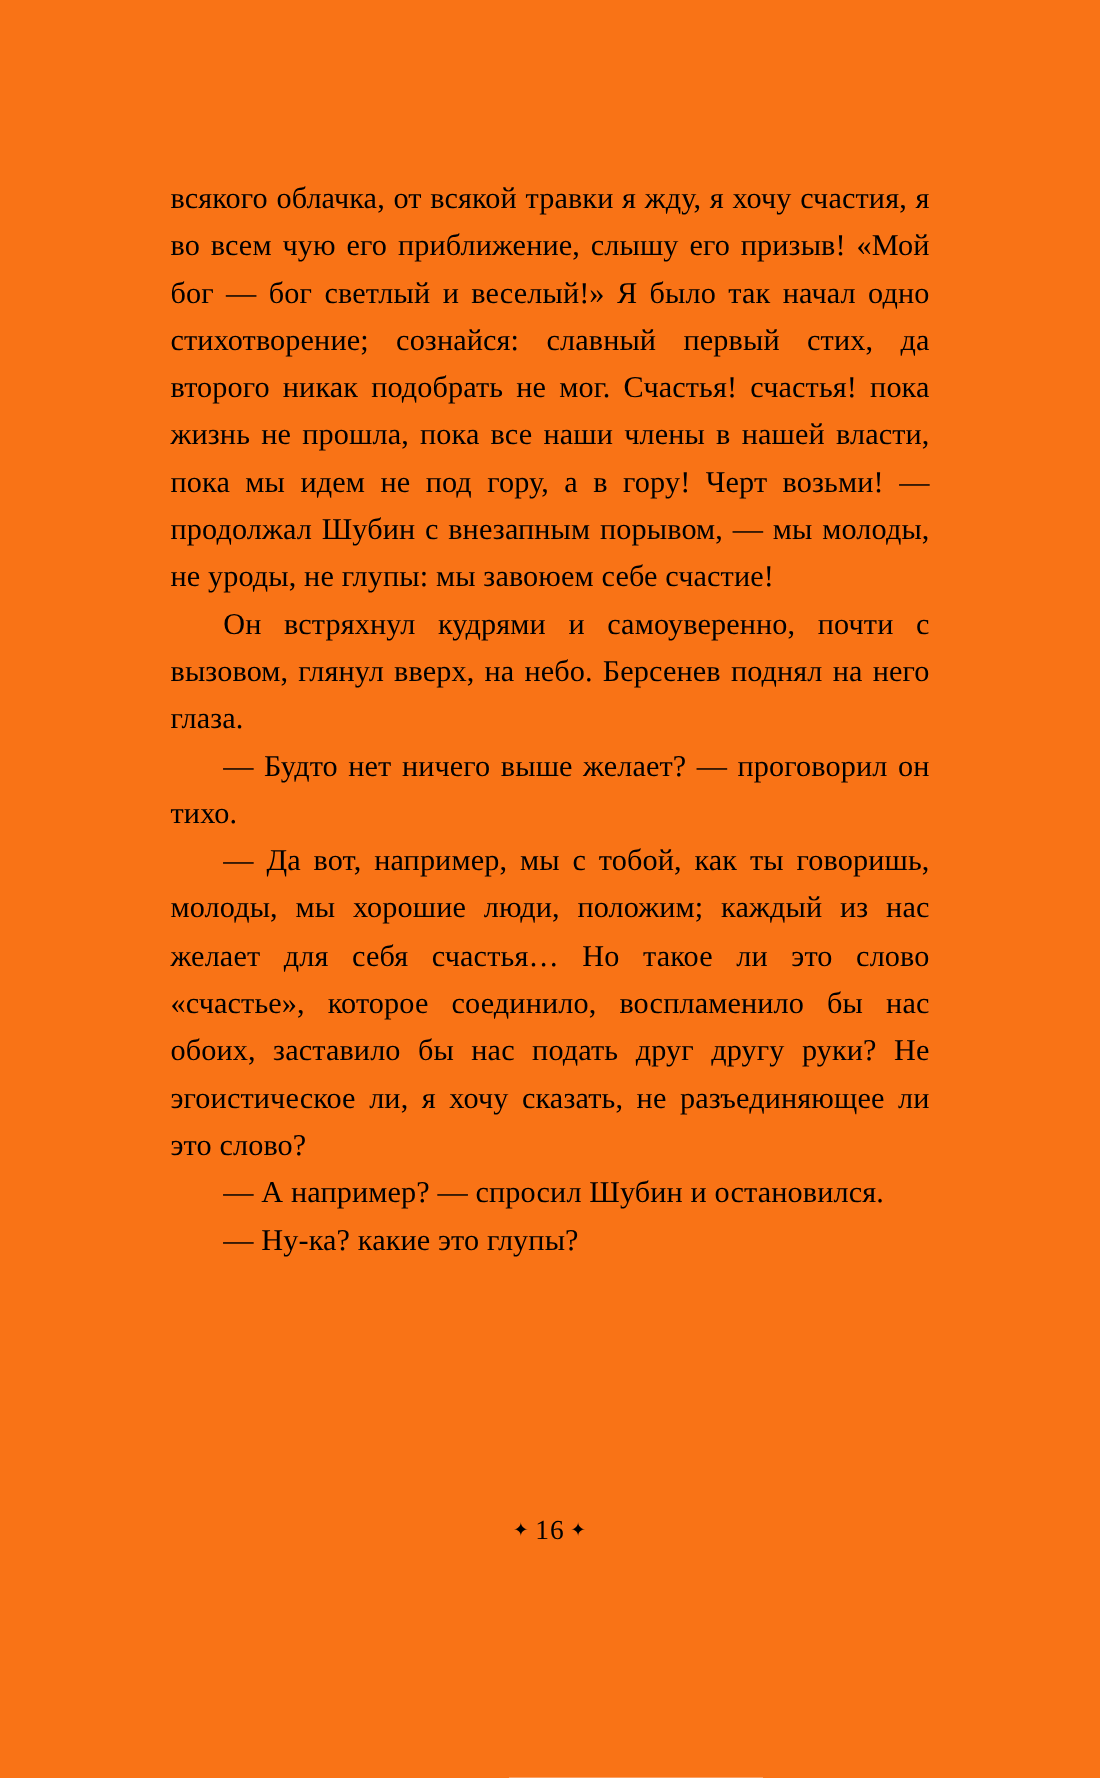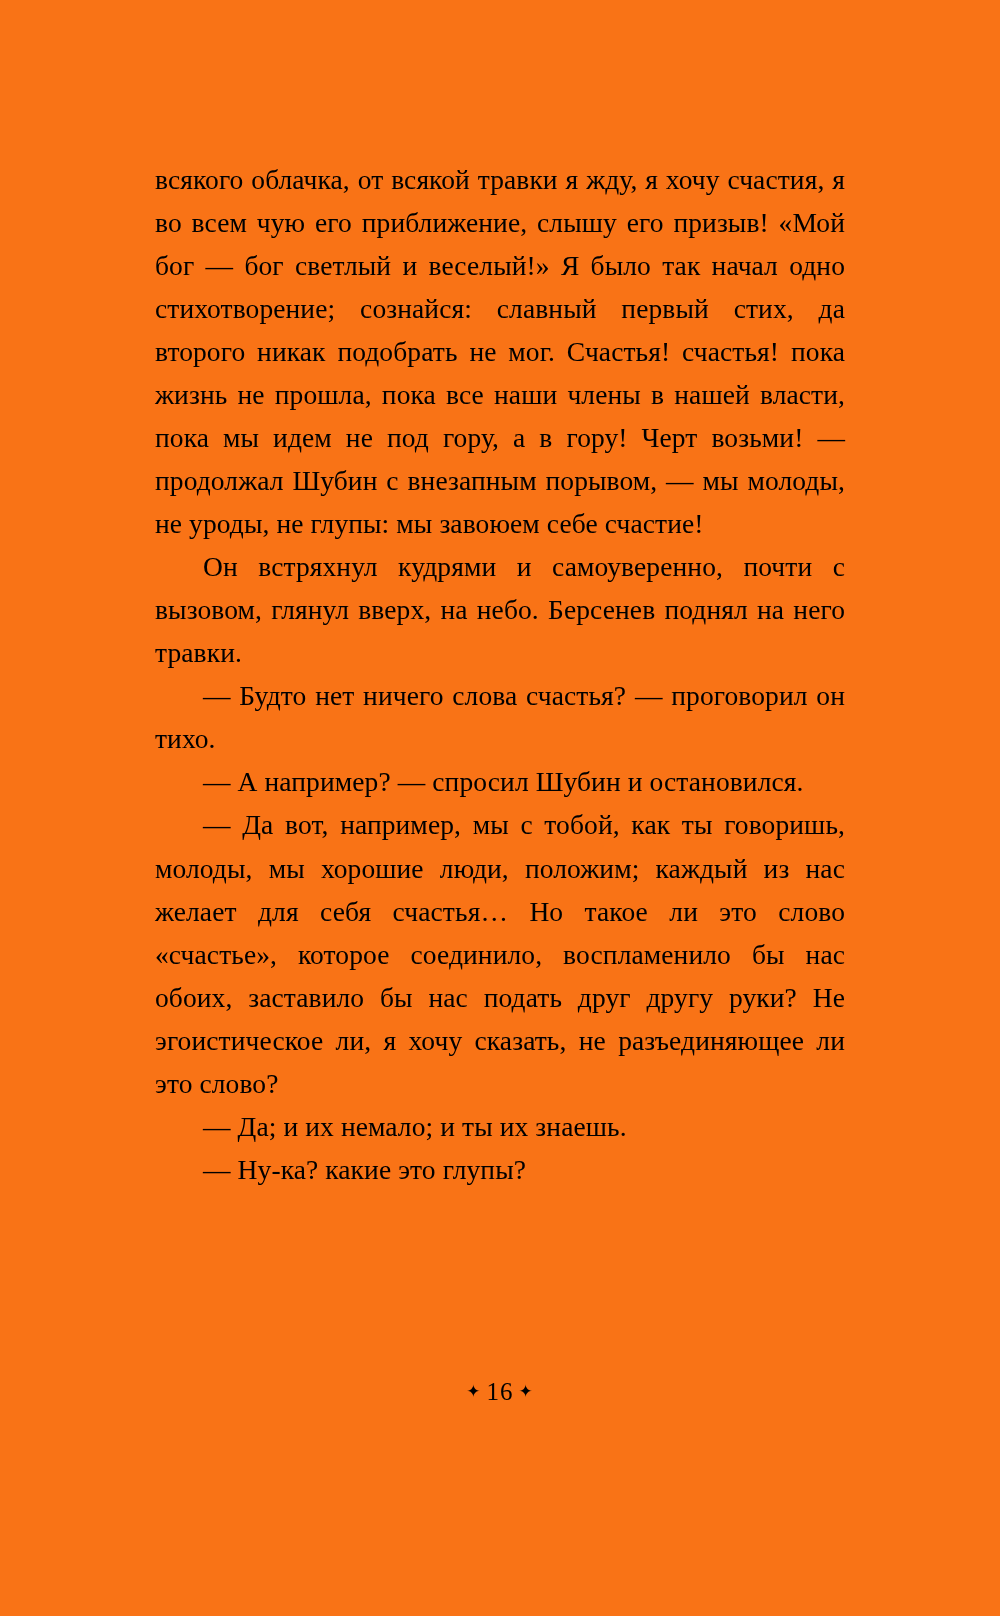--- a/index.html
+++ b/index.html
@@ -61,25 +61,24 @@
     padding: 0 5px;
   }
 </style>
 </head>
 <body>
 
 <div class="page">
 
   <div class="text-block">
     <p class="para">всякого облачка, от всякой травки я жду, я хочу счастия, я во всем чую его приближение, слышу его призыв! «Мой бог — бог светлый и весе­лый!» Я было так начал одно стихотворение; со­знайся: славный первый стих, да второго никак подобрать не мог. Счастья! счастья! пока жизнь не прошла, пока все наши члены в нашей вла­сти, пока мы идем не под гору, а в гору! Черт возьми! — продолжал Шубин с внезапным по­рывом, — мы молоды, не уроды, не глупы: мы завоюем себе счастие!</p>
-    <p class="para indent">Он встряхнул кудрями и самоуверенно, по­чти с вызовом, глянул вверх, на небо. Берсенев поднял на него травки.</p>
-    <p class="para indent">— Будто нет ничего слова счастья? — про­говорил он тихо.</p>
+    <p class="para indent">Он встряхнул кудрями и самоуверенно, по­чти с вызовом, глянул вверх, на небо. Берсенев поднял на него глаза.</p>
+    <p class="para indent">— Будто нет ничего выше желает? — про­говорил он тихо.</p>
+    <p class="para indent">— Да вот, например, мы с тобой, как ты гово­ришь, молоды, мы хорошие люди, положим; каж­дый из нас желает для себя счастья… Но такое ли это слово «счастье», которое соединило, воспла­менило бы нас обоих, заставило бы нас подать друг другу руки? Не эгоистическое ли, я хочу сказать, не разъединяющее ли это слово?</p>
     <p class="para indent">— А например? — спросил Шубин и остано­вился.</p>
-    <p class="para indent">— Да вот, например, мы с тобой, как ты гово­ришь, молоды, мы хорошие люди, положим; каж­дый из нас желает для себя счастья… Но такое ли это слово «счастье», которое соединило, воспла­менило бы нас обоих, заставило бы нас подать друг другу руки? Не эгоистическое ли, я хочу сказать, не разъединяющее ли это слово?</p>
-    <p class="para indent">— Да; и их немало; и ты их знаешь.</p>
     <p class="para indent">— Ну-ка? какие это глупы?</p>
   </div>
 
   <div class="footer">
     <span class="folio">
       <span class="orn">✦</span><span>16</span><span class="orn">✦</span>
     </span>
   </div>
 
 </div>

